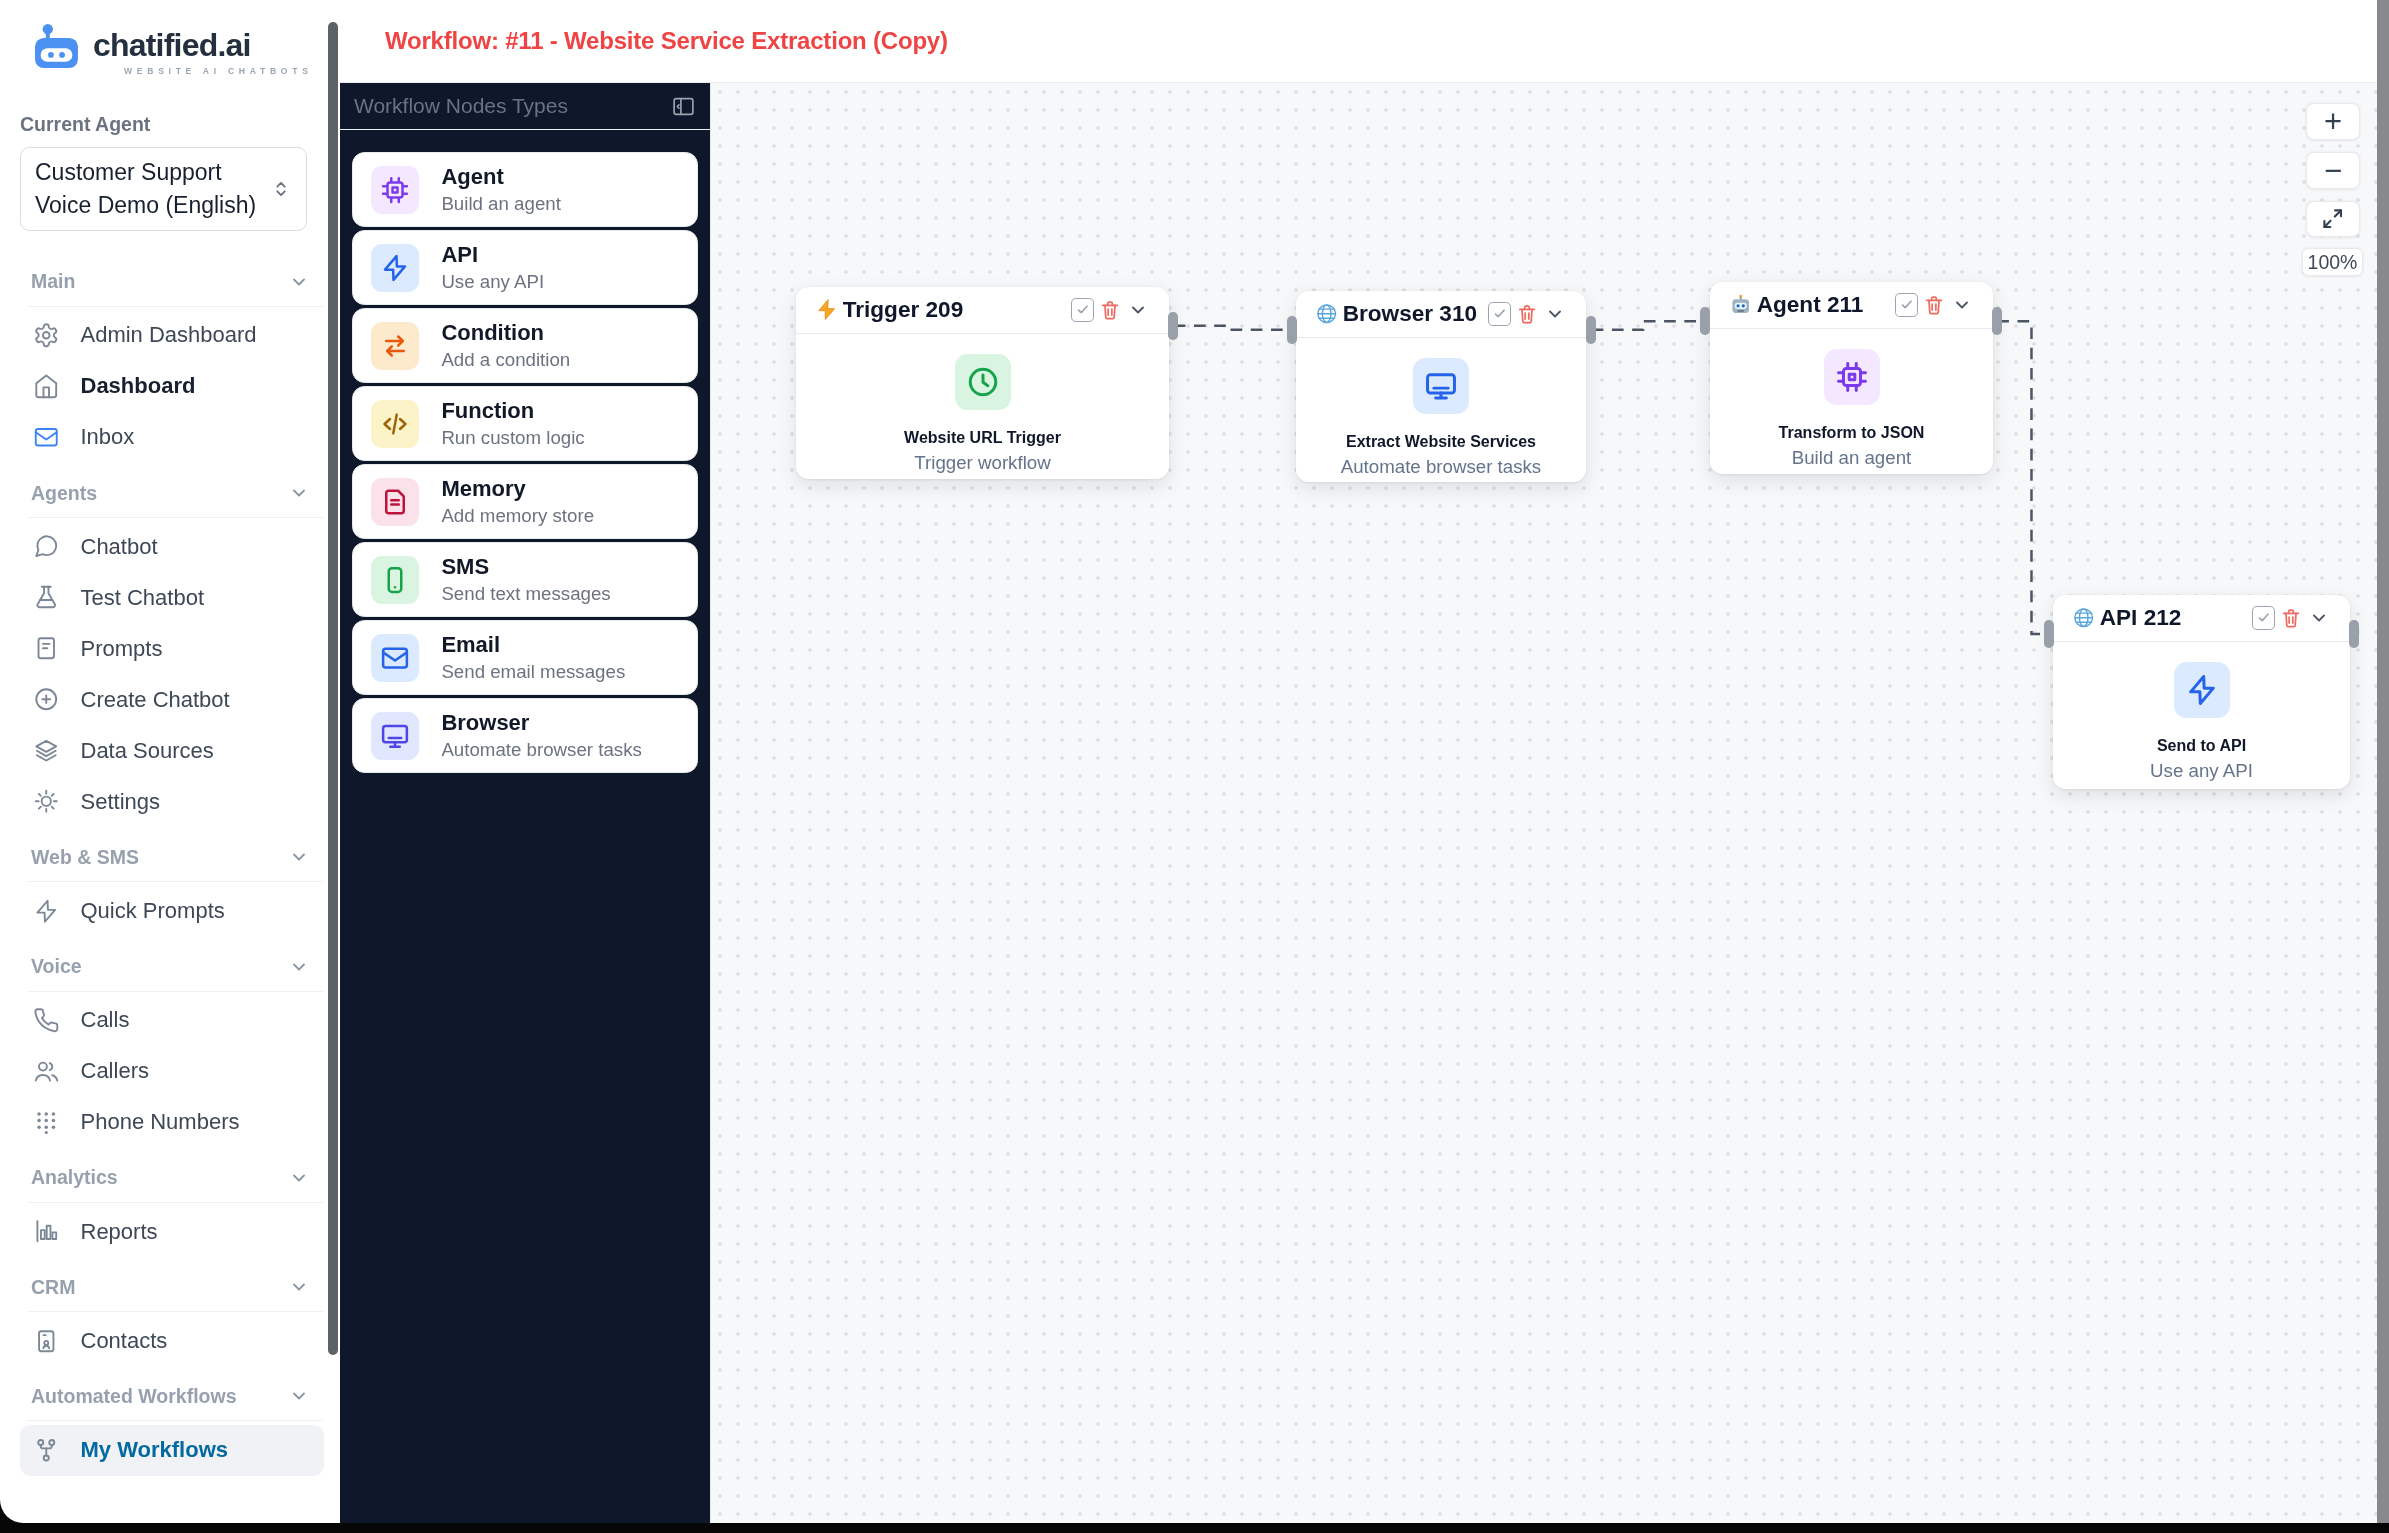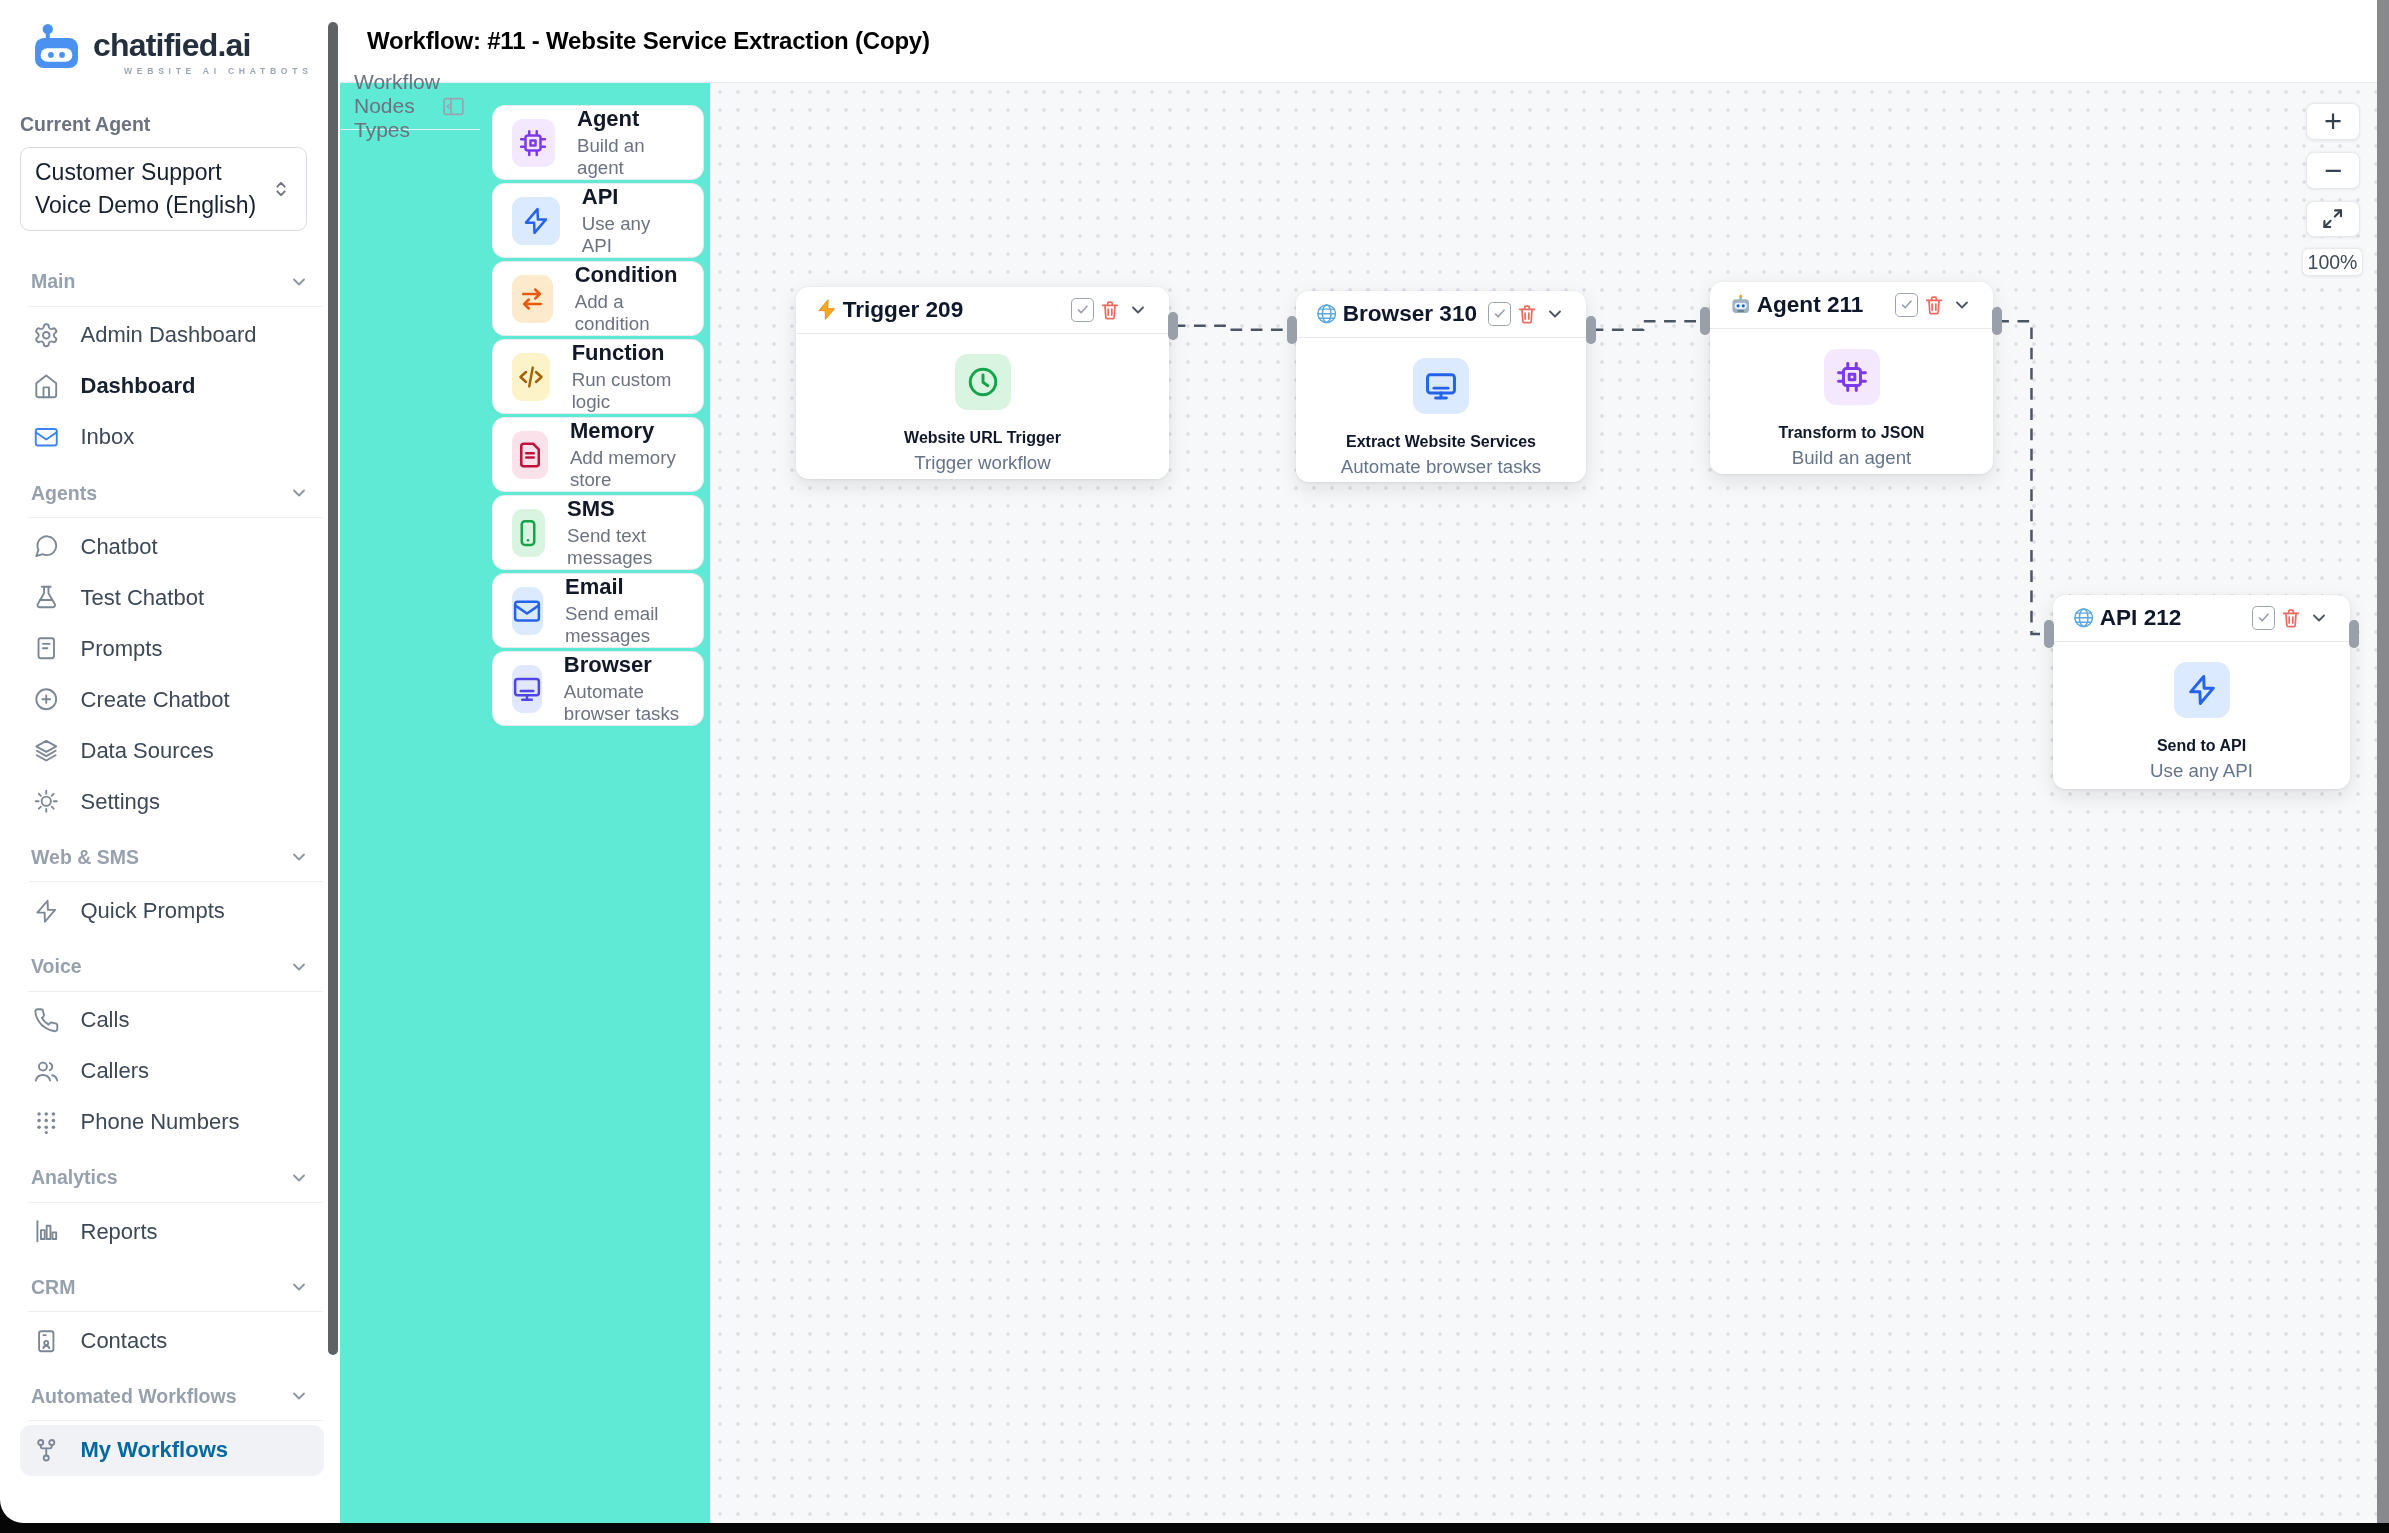--- a/index.html
+++ b/index.html
@@ -34,26 +34,26 @@
   .side-item .lbl { white-space:nowrap; }
   .side-item.bold .lbl { font-weight:700; color:#16202e; }
   .side-item.active { background:#f1f2f6; }
   .side-item.active .lbl { color:#0369a1; font-weight:700; }
   .sicon { width:28px; height:28px; display:flex; align-items:center; justify-content:center; flex:0 0 28px; }
 
   
   .main { flex:1; display:flex; flex-direction:column; min-width:0; }
   .titlebar { height:83px; flex:0 0 83px; background:#fff; border-bottom:1.6px solid #e9ebee;
               display:flex; align-items:center; padding-left:27px; }
-  .page-title { font-size:24px; font-weight:700; color:#000000; margin:0; letter-spacing:-0.2px; }
+  .page-title { font-size:24px; font-weight:700; color:#ef4444; margin:18px; letter-spacing:-0.2px; }
   .content { flex:1; display:flex; min-height:0; }
 
   
-  .palette { width:371px; flex:0 0 371px; border-right:1.6px solid #e8eaed; background:#5eead4;
-             display:flex; }
+  .palette { width:371px; flex:0 0 371px; border-right:1.6px solid #e8eaed; background:#0f172a;
+             display:flex; flex-direction:column; }
   .palette-header { height:47px; flex:0 0 47px; border-bottom:1.6px solid #eceef1; display:flex;
                     align-items:center; justify-content:space-between; padding:0 12.5px 0 14px;
                     color:#6b7280; font-size:21px; }
   .palette-list { padding:22px 11.7px; display:flex; flex-direction:column; gap:3px; }
   .palette-card { height:75px; border:1.6px solid #e8eaed; border-radius:12.5px; background:#fff;
                   display:flex; align-items:center; padding:0 18.7px; gap:22px; }
   .p-icon { width:48px; height:48px; border-radius:11px; display:flex; align-items:center; justify-content:center; }
   .p-title { font-size:22px; font-weight:700; color:#111827; line-height:1.15; }
   .p-sub { font-size:18.7px; color:#6b7280; margin-top:3.9px; }
 

